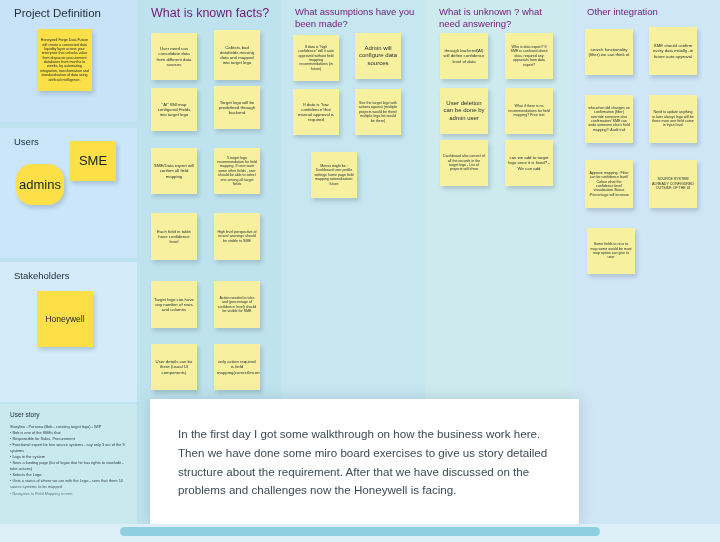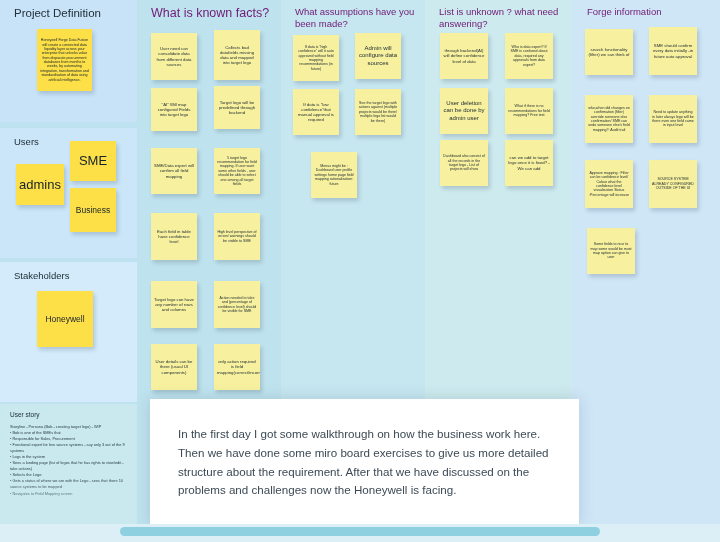--- a/index.html
+++ b/index.html
@@ -115,28 +115,25 @@
 
   <div class="region" id="region-project">
     <div class="sect-title" id="t-project">Project Definition</div>
     <div class="note blue" style="left:37px; top:29px; width:55px; height:62px;">
       <div class="txt f4">Honeywell Forge Data Fusion will create a connected data liquidity layer across your enterprise that unlocks value from disparate procurement databases from months to weeks, by automating integration, transformation and standardisation of data using artificial intelligence.</div>
     </div>
   </div>
 
   <div class="region" id="region-users">
     <div class="sect-title" id="t-users">Users</div>
-    <div class="note blue" style="left:16px; top:36px; width:48px; height:41px;">
+    <div class="note blue" style="left:16px; top:36px; width:48px; height:41px;border-radius:16px;">
       <div class="txt f13">admins</div>
     </div>
     <div class="note blue" style="left:70px; top:13px; width:46px; height:40px;">
       <div class="txt f13">SME</div>
-    </div>
-    <div class="note blue" style="left:70px; top:60px; width:46px; height:44px;">
-      <div class="txt f9">Business</div>
     </div>
   </div>
 
   <div class="region" id="region-stake">
     <div class="sect-title" id="t-stake">Stakeholders</div>
     <div class="note blue" style="left:37px; top:29px; width:56px; height:56px;">
       <div class="txt f9">Honeywell</div>
     </div>
   </div>
 
@@ -221,21 +218,21 @@
     <div class="note yellow" style="left:74px; top:89px; width:46px; height:46px;">
       <div class="txt f4">See the target lego with actions against (multiple projects would be there/ multiple lego list would be there)</div>
     </div>
 
     <div class="note yellow" style="left:30px; top:152px; width:46px; height:46px;">
       <div class="txt f4">Menus might be : Dashboard user profile settings home page field mapping rationalisation: future</div>
     </div>
   </div>
 
   <div class="region" id="region-unknown">
-    <div class="col-head sm">List is unknown ? what need answering?</div>
+    <div class="col-head sm">What is unknown ? what need answering?</div>
 
     <div class="note yellow" style="left:15px; top:33px; width:48px; height:46px;">
       <div class="txt f5">through backend(AI) will define confidence level of data</div>
     </div>
     <div class="note yellow" style="left:80px; top:33px; width:48px; height:46px;">
       <div class="txt f4">Who is data expert? If SME is confused about data, required any approvals from data expert?</div>
     </div>
 
     <div class="note yellow" style="left:15px; top:88px; width:48px; height:46px;">
       <div class="txt f6">User deletion can be done by admin user</div>
@@ -246,21 +243,21 @@
 
     <div class="note yellow" style="left:15px; top:140px; width:48px; height:46px;">
       <div class="txt f4">Dashboard also consist of all the records in the target lego - List of projects will show</div>
     </div>
     <div class="note yellow" style="left:80px; top:140px; width:48px; height:46px;">
       <div class="txt f5">can we add to target lego once it is fixed? - We can add</div>
     </div>
   </div>
 
   <div class="region" id="region-other">
-    <div class="col-head sm">Forge information</div>
+    <div class="col-head sm">Other integration</div>
 
     <div class="note yellow" style="left:12px; top:29px; width:48px; height:46px;">
       <div class="txt f5">search functionality (filter) we can think of</div>
     </div>
     <div class="note yellow" style="left:76px; top:27px; width:48px; height:48px;">
       <div class="txt f5">SME should confirm every data initially -in future auto approval</div>
     </div>
 
     <div class="note yellow" style="left:12px; top:95px; width:48px; height:48px;">
       <div class="txt f4">who,when did changes on confirmation (filter) override someone else confirmation/ SME can undo someone else's field mapping?: Audit trail</div>
@@ -275,19 +272,19 @@
     <div class="note yellow" style="left:76px; top:160px; width:48px; height:48px;">
       <div class="txt f4">SOURCE SYSTEM ALREADY CONFIGURED OUTSIDE OF THE UI</div>
     </div>
 
     <div class="note yellow" style="left:14px; top:228px; width:48px; height:46px;">
       <div class="txt f4">Some fields to nice to map some would be must map option can give to user</div>
     </div>
   </div>
 
   <div id="caption">
-    <p>In the first day I got some walkthrough on how the business work here. Then we have done some miro board exercises to give us more detailed structure about the requirement. After that we have discussed on the problems and challenges now the Honeywell is facing.</p>
+    <p>In the first day I got some walkthrough on how the business work here. Then we have done some miro board exercises to give us story detailed structure about the requirement. After that we have discussed on the problems and challenges now the Honeywell is facing.</p>
   </div>
 
   <div id="bottom-bar"></div>
   <div id="bottom-pill"></div>
 
 </div>
 
 </body></html>

